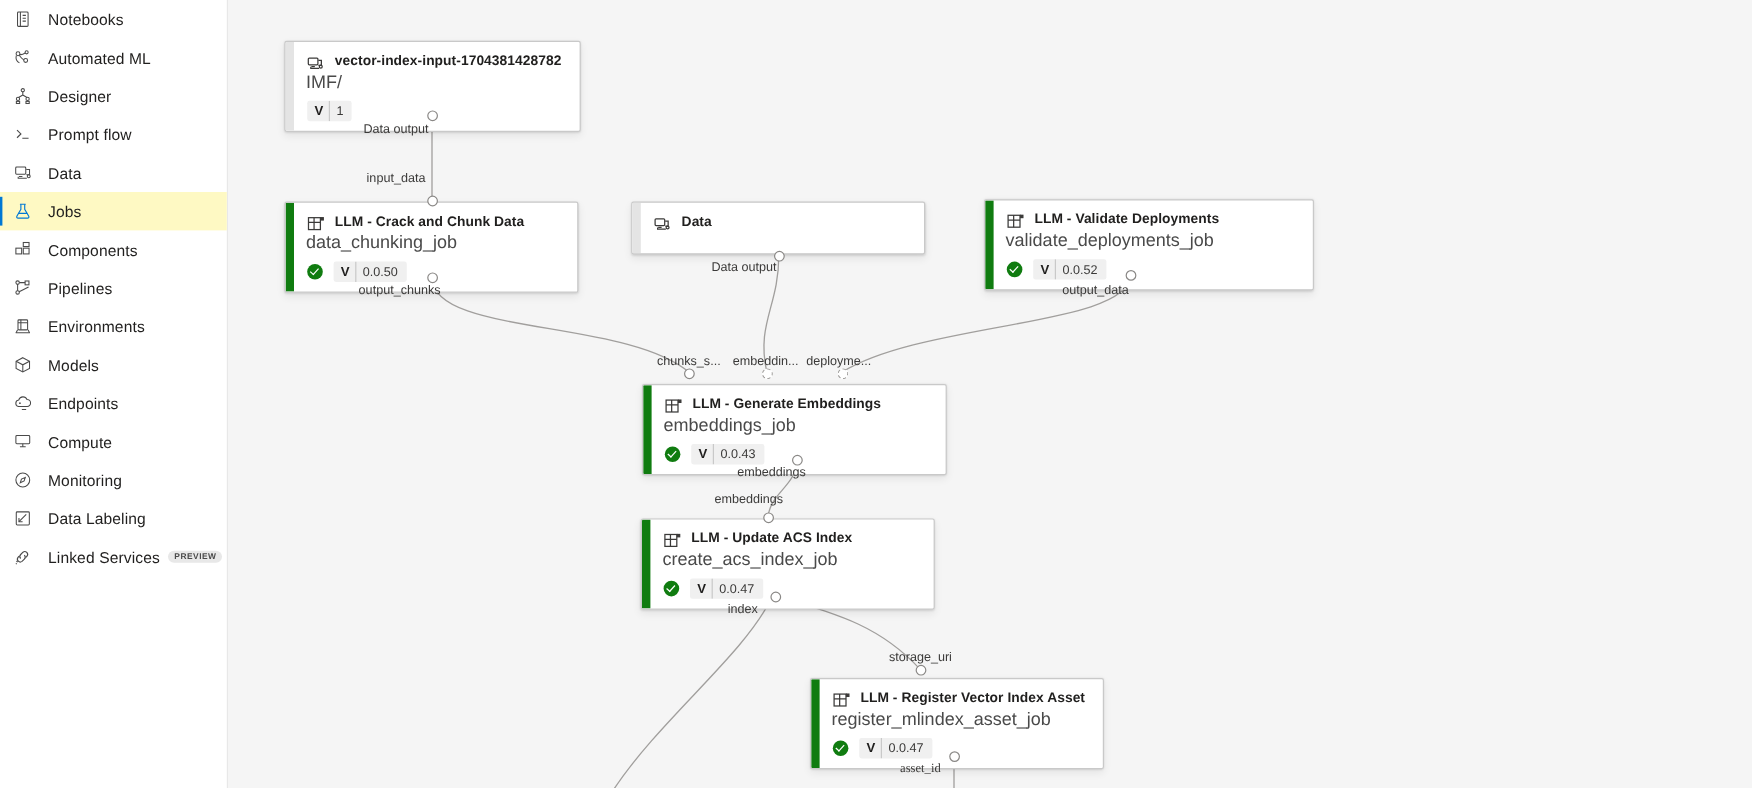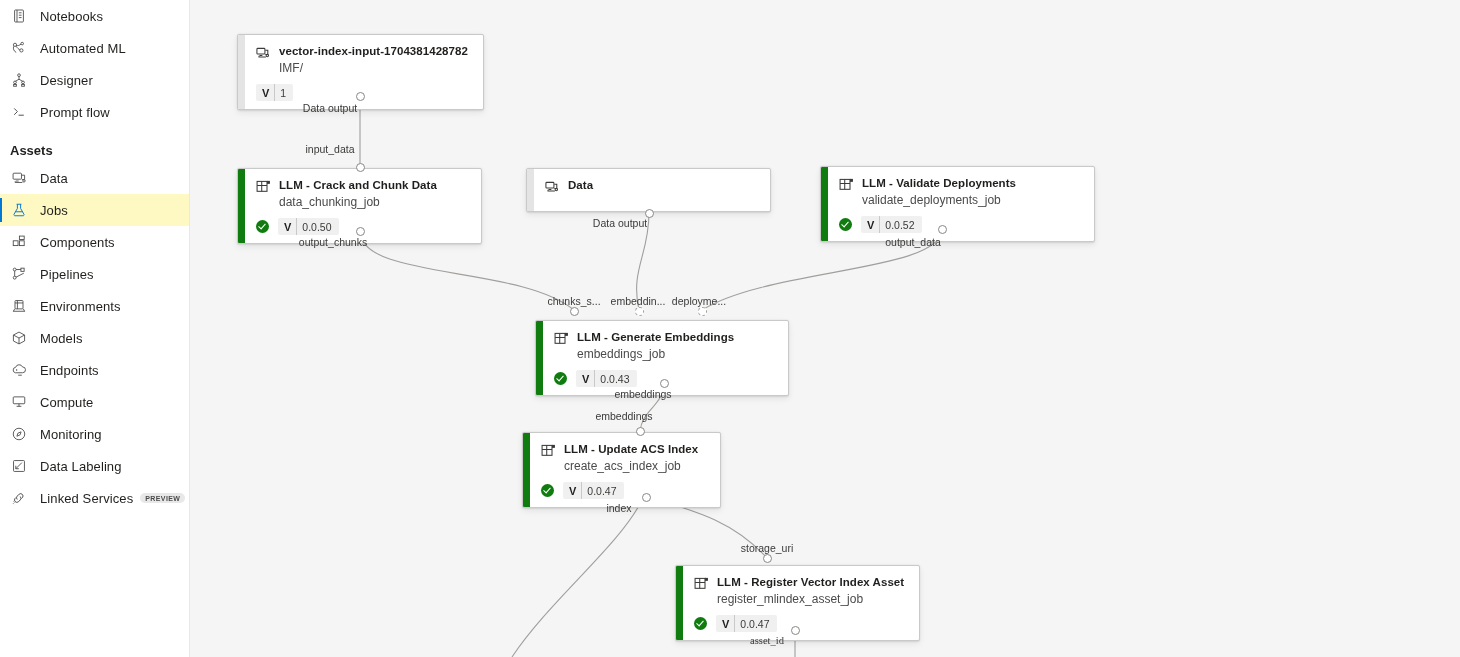--- a/index.html
+++ b/index.html
@@ -102,22 +102,22 @@
   .node .nicon {
     width: 16px; height: 16px; flex: 0 0 16px;
     margin-right: 8px; margin-top: 1px;
     color: #3b3a39;
   }
   .node .ntitle {
     font-size: 11.5px; font-weight: 700; color: #201f1e;
     line-height: 14px; letter-spacing: .05px;
   }
   .node .nsub {
-    font-size: 12px; color: #4a4a4a;
-    margin-left: 24px; margin-top: 1px;
+    font-size: 15px; color: #4a4a4a;
+    margin-top: 1px;
     line-height: 13px;
   }
   .node .statusrow {
     display: flex; align-items: center;
     margin-top: 9px; margin-left: 1px;
   }
   .check {
     width: 13px; height: 13px; border-radius: 50%;
     background: #107c10; flex: 0 0 13px;
     position: relative; margin-right: 9px;
@@ -217,23 +217,20 @@
       </div>
       <div class="nav-item">
         <span class="ico">
           <svg viewBox="0 0 20 20" width="16" height="16" fill="none" stroke="currentColor" stroke-width="1.2">
             <path d="M4 5.5 L8 9.5 L4 13.5"></path>
             <line x1="9.5" y1="14" x2="16" y2="14"></line>
           </svg>
         </span>
         <span class="lbl">Prompt flow</span>
       </div>
-      <div class="nav-group">
-        <span>Assets</span>
-      </div>
       <div class="nav-item">
         <span class="ico">
           <svg viewBox="0 0 20 20" width="16" height="16" fill="none" stroke="currentColor" stroke-width="1.1">
             <rect x="2.6" y="4" width="10.5" height="7.5" rx="1"></rect>
             <path d="M6 13.8 L9.6 13.8"></path>
             <path d="M13.6 6.5 h3.4 v5.5 h-3.4"></path>
             <circle cx="16.2" cy="13.6" r="1.5"></circle>
             <path d="M5.2 14 v1.6 h9"></path>
           </svg>
         </span>
@@ -466,21 +463,21 @@
             <div class="nsub">embeddings_job</div>
             <div class="statusrow">
               <span class="check"></span>
               <span class="vbadge">
                 <span class="vk">V</span>
                 <span class="vv">0.0.43</span>
               </span>
             </div>
           </div>
         </div>
-        <div class="node job" style="left: 332px; top: 432px; width: 199px; min-height: 64px;">
+        <div class="node job" style="left: 344px; top: 432px; width: 245px; min-height: 64px;">
           <div class="accent"></div>
           <div class="body">
             <div class="titlerow">
               <span class="nicon"><svg viewBox="0 0 20 20" width="16" height="16" fill="none" stroke="currentColor" stroke-width="1.3">
                   <rect x="2.6" y="3" width="12.4" height="12.4"></rect>
                   <line x1="2.6" y1="8" x2="15" y2="8"></line>
                   <line x1="8.4" y1="3" x2="8.4" y2="15.4"></line>
                   <rect x="15.6" y="3" width="2.4" height="2.4" fill="currentColor"></rect>
                 </svg></span>
               <span class="ntitle">LLM - Update ACS Index</span>

